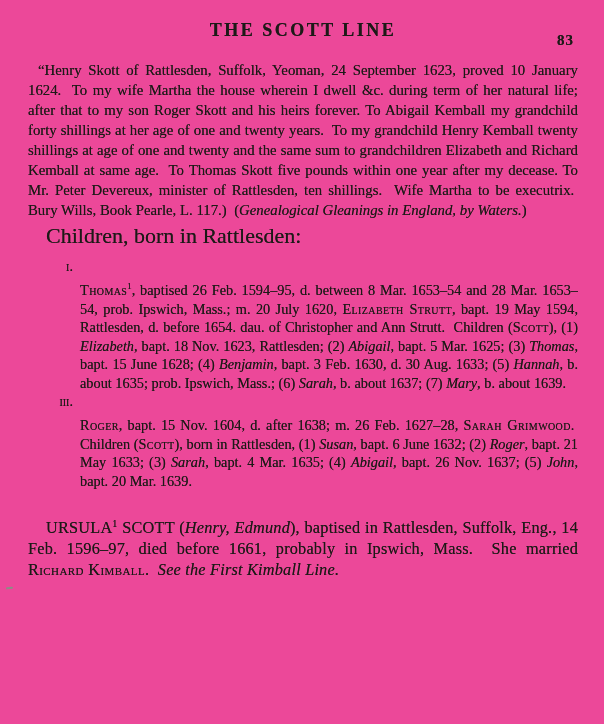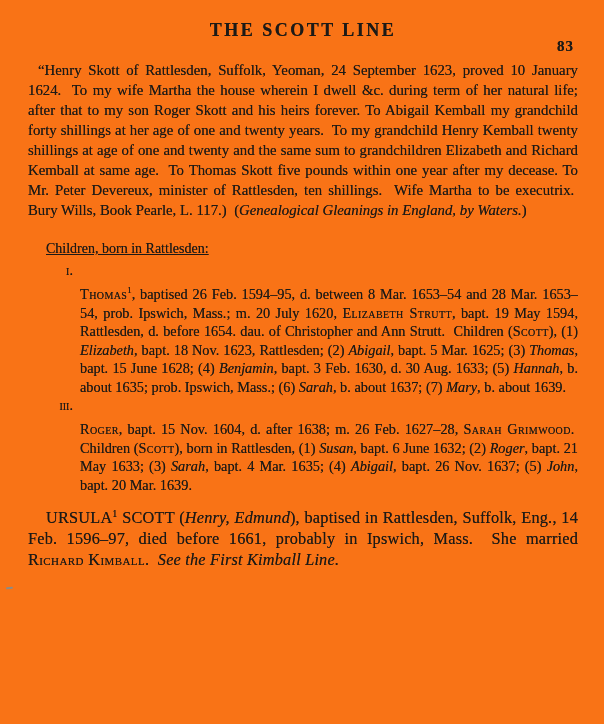--- a/index.html
+++ b/index.html
@@ -18,75 +18,74 @@
     position:relative;
     height:24px;
     margin-bottom:16px;
   }
   .page-title{
     position:absolute;left:50%;top:0;transform:translateX(-50%);
     margin:0;font-size:18px;font-weight:bold;letter-spacing:2.5px;
     white-space:nowrap;
   }
   .page-number{
-    position:absolute;right:4px;top:18px;
+    position:absolute;right:4px;top:12px;
     font-size:15px;font-weight:bold;letter-spacing:1px;
   }
   p{margin:0;}
   .intro{
     font-size:16.3px;line-height:21px;
     text-indent:18px;
     margin-bottom:6px;
   }
   .abstract{
     font-size:14.8px;line-height:20px;
     text-indent:10px;text-align:justify;
-    margin-bottom:19px;
+    margin-bottom:6px;
   }
   .body-para{
     font-size:16.3px;line-height:20.5px;
     text-indent:18px;text-align:justify;
   }
   .children-heading{
-    font-size:14px;line-height:20px;
+    font-size:22px;line-height:20px;
     padding-left:18px;
-    margin-bottom:2px;
-    text-decoration:underline;
+    margin-bottom:11px;
   }
   .children-list{
     margin:0;padding:0;list-style:none;
     font-size:14.3px;line-height:18.5px;
   }
   .child-entry{display:flex;align-items:flex-start;}
   .child-numeral{
     flex:0 0 52px;text-align:right;padding-right:7px;
     box-sizing:border-box;
     font-variant:small-caps;
   }
   .child-text{flex:1;text-align:justify;margin-top:24px;}
   .final-para{
     font-size:16.3px;line-height:21px;
     text-indent:18px;text-align:justify;
-    margin-top:13px;
+    margin-top:27px;
     letter-spacing:0.2px;
   }
   .seg-plain{}
   .seg-italic{font-style:italic;}
   .seg-smallcaps{font-variant:small-caps;letter-spacing:0.4px;}
   .seg-sup{vertical-align:super;font-size:0.62em;line-height:0;}
   .scan-artifact{
     position:absolute;left:6px;top:587px;
     width:7px;height:2px;background:#8d8b85;border-radius:1px;
     transform:rotate(-8deg);
   }
 </style>
 </head>
 <body>
 
-<div class="page" style="background: #f97316; color: rgb(28, 26, 23);">
+<div class="page" style="background: #ec4899; color: rgb(28, 26, 23);">
 
   <header class="page-header">
     <h1 class="page-title">THE SCOTT LINE</h1>
     <span class="page-number">83</span>
   </header>
 
 
   <p class="abstract"><span class="seg-plain">“Henry Skott of Rattlesden, Suffolk, Yeoman, 24 September 1623, proved 10 January 1624.&nbsp; To my wife Martha the house wherein I dwell &amp;c. during term of her natural life; after that to my son Roger Skott and his heirs forever. To Abigail Kemball my grandchild forty shillings at her age of one and twenty years.&nbsp; To my grandchild Henry Kemball twenty shillings at age of one and twenty and the same sum to grandchildren Elizabeth and Richard Kemball at same age.&nbsp; To Thomas Skott five pounds within one year after my decease. To Mr. Peter Devereux, minister of Rattlesden, ten shillings.&nbsp; Wife Martha to be executrix.&nbsp; Bury Wills, Book Pearle, L. 117.)&nbsp; (</span><span class="seg-italic">Genealogical Gleanings in England, by Waters.</span><span class="seg-plain">)</span></p>
 
 

